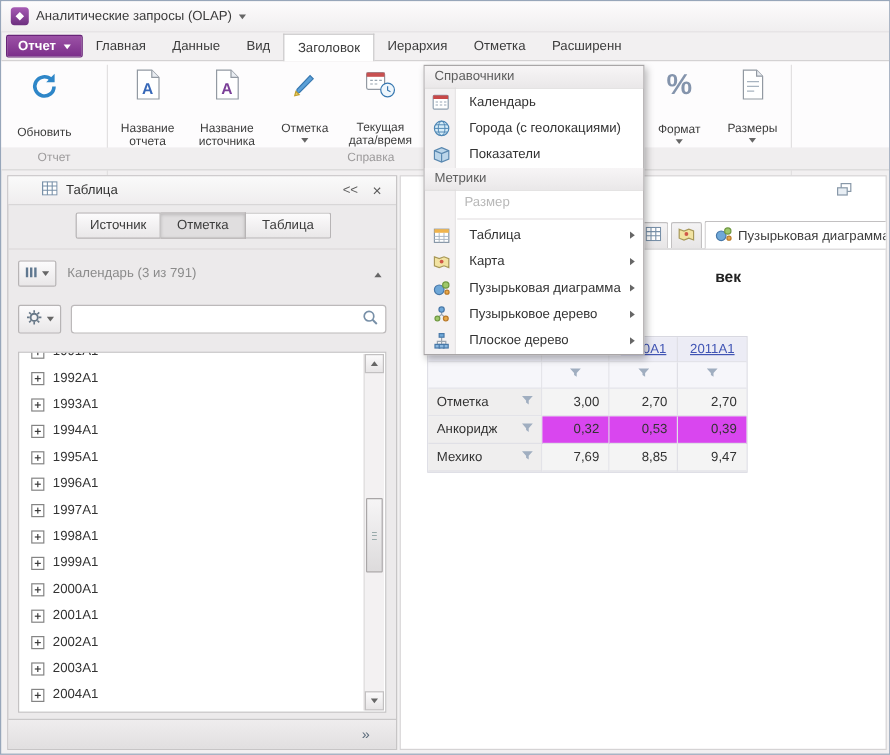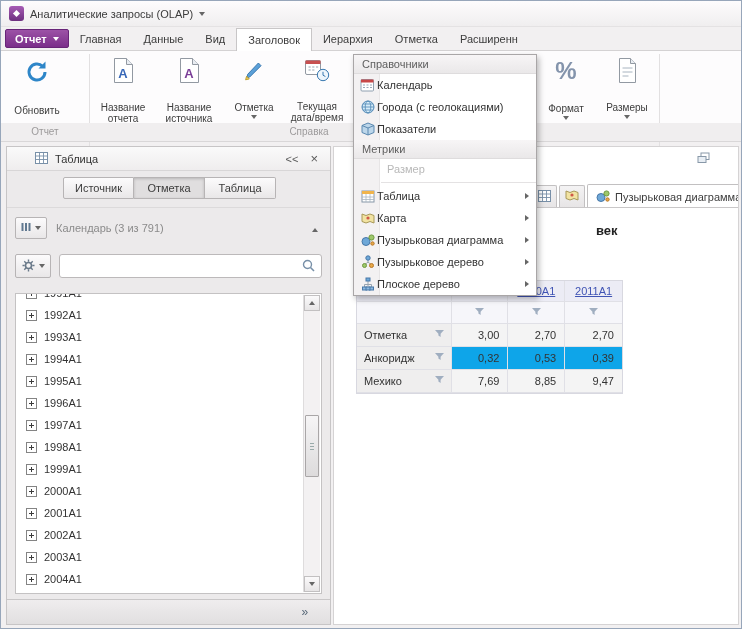--- a/index.html
+++ b/index.html
@@ -48,21 +48,21 @@
   .ricon { height:30px; display:flex; align-items:center; justify-content:center; margin-top:2px; }
   .rlabel { font-size:10px; line-height:11px; text-align:center; margin-top:18px; color:#3d3d3d; }
   .pct-icon::before { content:"%"; font-size:24px; font-weight:bold; color:#8494ac; }
 
   
   .menu { position:absolute; left:352px; top:53px; width:184px; background:#fff;
           border:1px solid #a9a6a7; box-shadow:2px 3px 6px rgba(0,0,0,.28); z-index:40; }
   .mgutter { position:absolute; left:0; top:0; bottom:0; width:26px; background:#f3f1f2; border-right:1px solid #e7e5e6; }
   .mhead { position:relative; height:19px; line-height:19px; padding-left:8px; color:#5e5e5e;
            background:linear-gradient(#f7f5f6,#eae8e9); border-bottom:1px solid #dedcdd; }
-  .mitem { position:relative; height:22px; display:flex; align-items:center; padding-left:5px; gap:1px; }
+  .mitem { position:relative; height:22px; display:flex; align-items:center; padding-left:5px; gap:15px; }
   .mitem .micon { width:17px; display:flex; justify-content:center; }
   .mdis { position:relative; height:21px; line-height:21px; padding-left:33px; color:#b8b8b8; }
   .msep { position:relative; height:1px; background:#e4e2e3; margin:2px 0 2px 27px; }
   .subarrow { position:absolute; right:7px; top:8px; }
 
   
   .panel { position:absolute; left:5px; top:145px; width:325px; height:479px;
            background:#eceaeb; border:1px solid #c7c5c6; }
   .phead { position:absolute; left:0; top:0; right:0; height:24px;
            background:linear-gradient(#fafafa,#efedee); border-bottom:1px solid #d8d6d7;
@@ -125,21 +125,21 @@
   .trow { display:flex; }
   .tcell { border-right:1px solid #e0e0e6; border-bottom:1px solid #e0e0e6; }
   .tcell:last-child { border-right:none; }
   .c-lab { width:95px; } .c-val { width:57px; }
   .hrow .tcell { height:21px; background:#ececf5; display:flex; align-items:center; justify-content:center; }
   .hlink { color:#4054b4; text-decoration:underline; }
   .frow .tcell { height:22px; background:#f6f6fa; display:flex; align-items:center; justify-content:center; }
   .drow .tcell { height:23px; display:flex; align-items:center; }
   .drow .c-lab { background:#efeeee; padding-left:7px; justify-content:space-between; padding-right:6px; }
   .drow.shade .c-val { background:#f4f4f4; }
-  .drow.light .c-val { background:#0ea5e9; }
+  .drow.light .c-val { background:#d946ef; }
   .drow .c-val { justify-content:flex-end; padding-right:8px; }
 </style>
 </head>
 <body>
 
 <div class="window">
 
   <div class="titlebar">
     <span class="appicon"></span>
     <span class="apptitle">Аналитические запросы (OLAP)</span>

